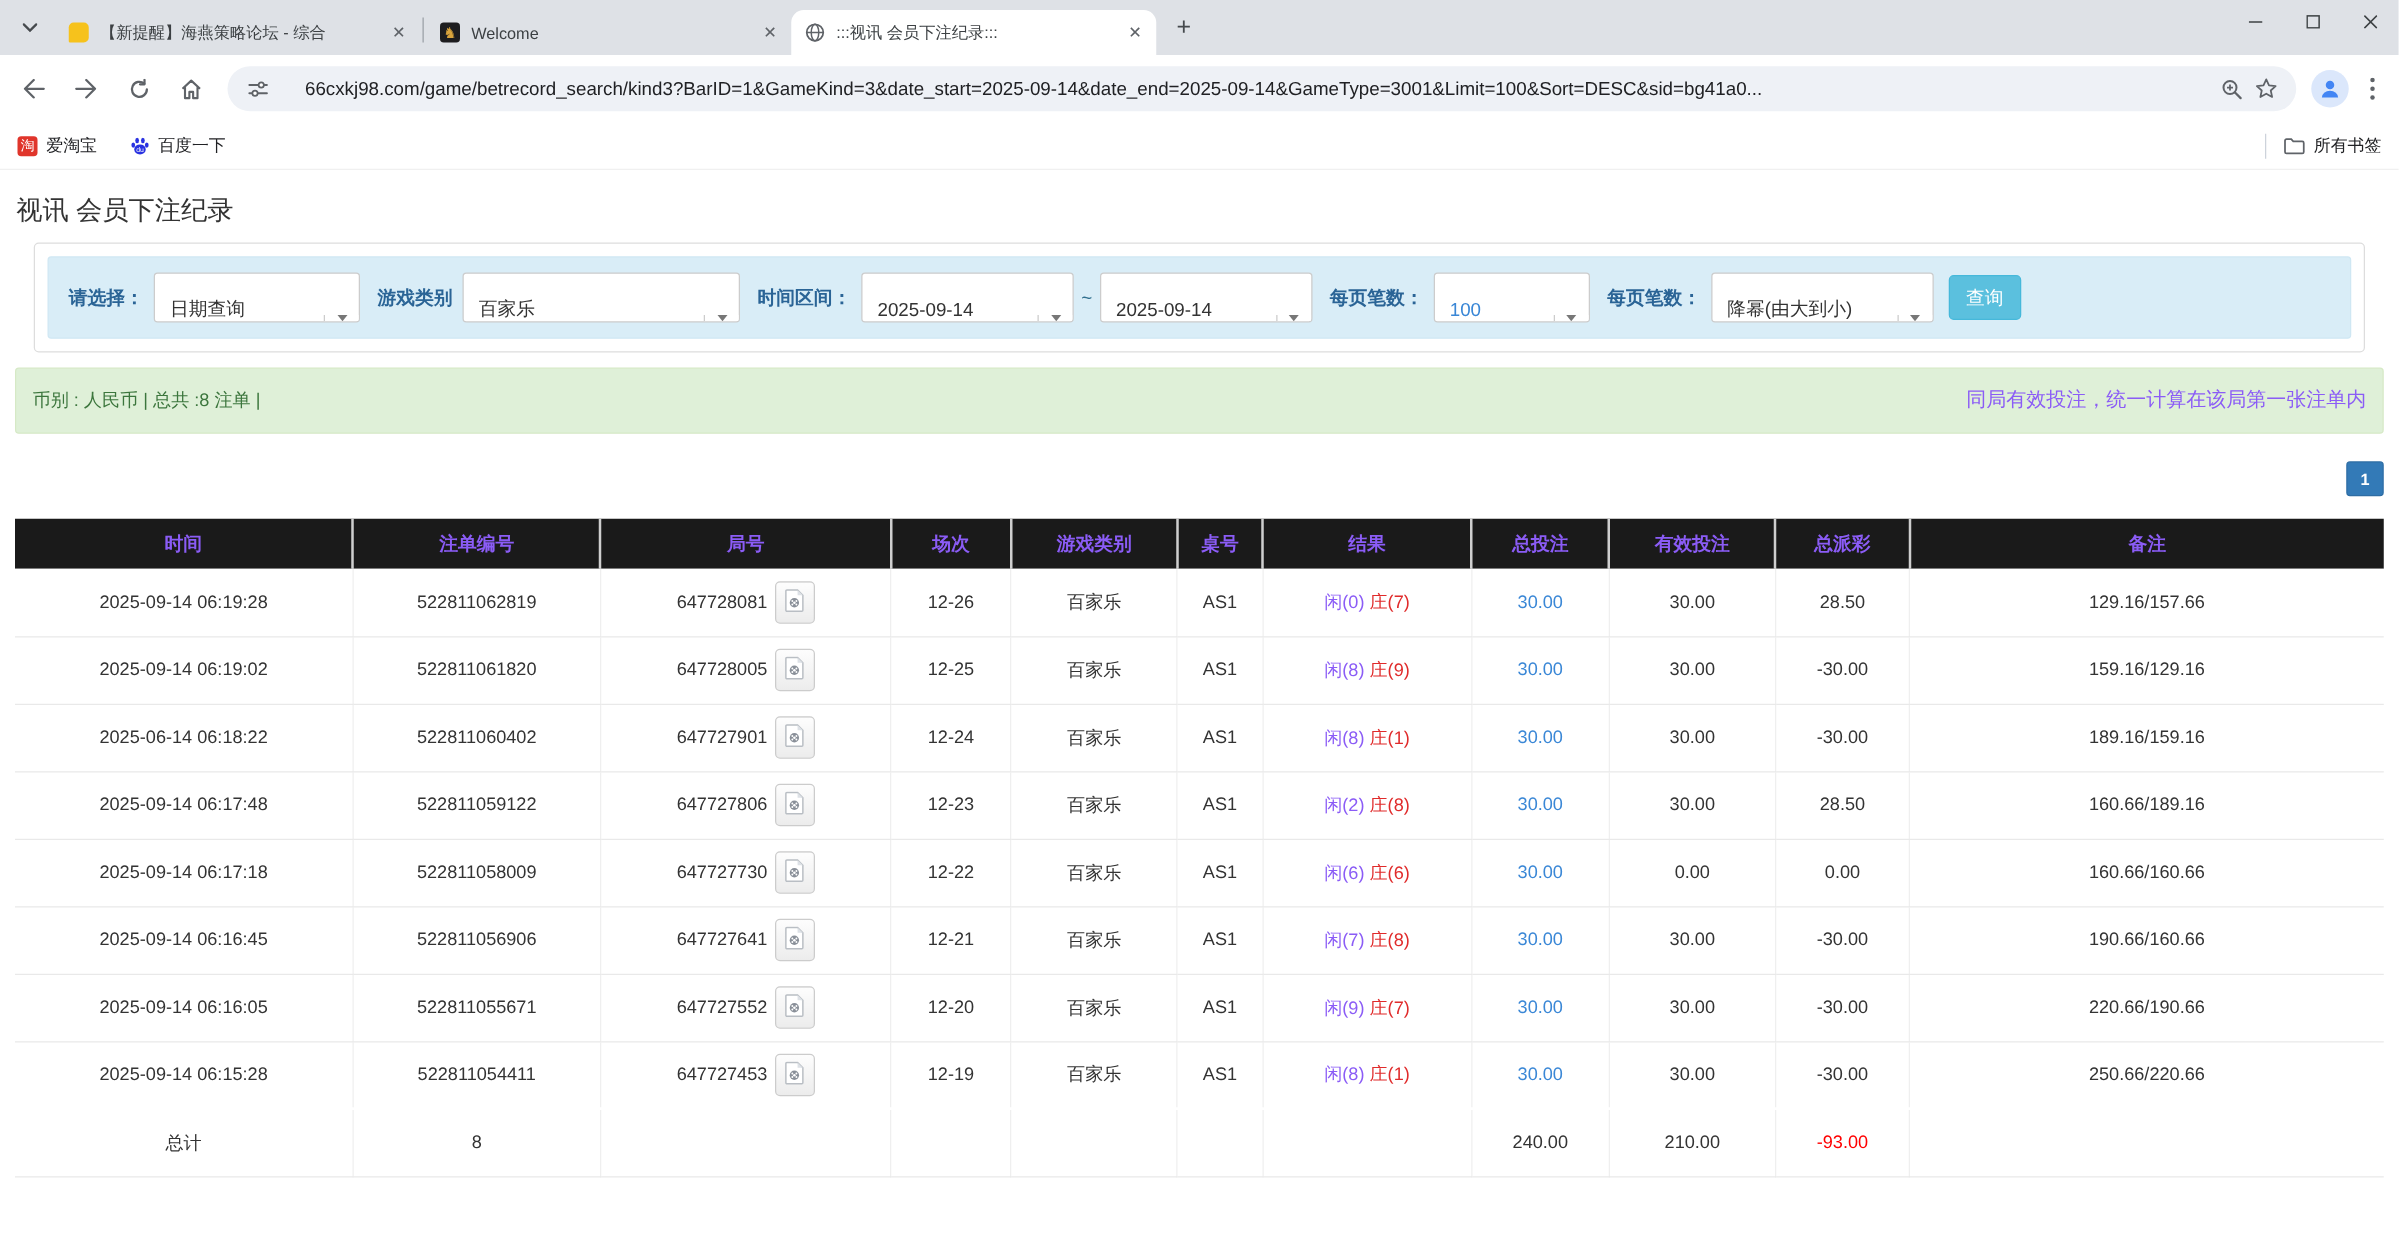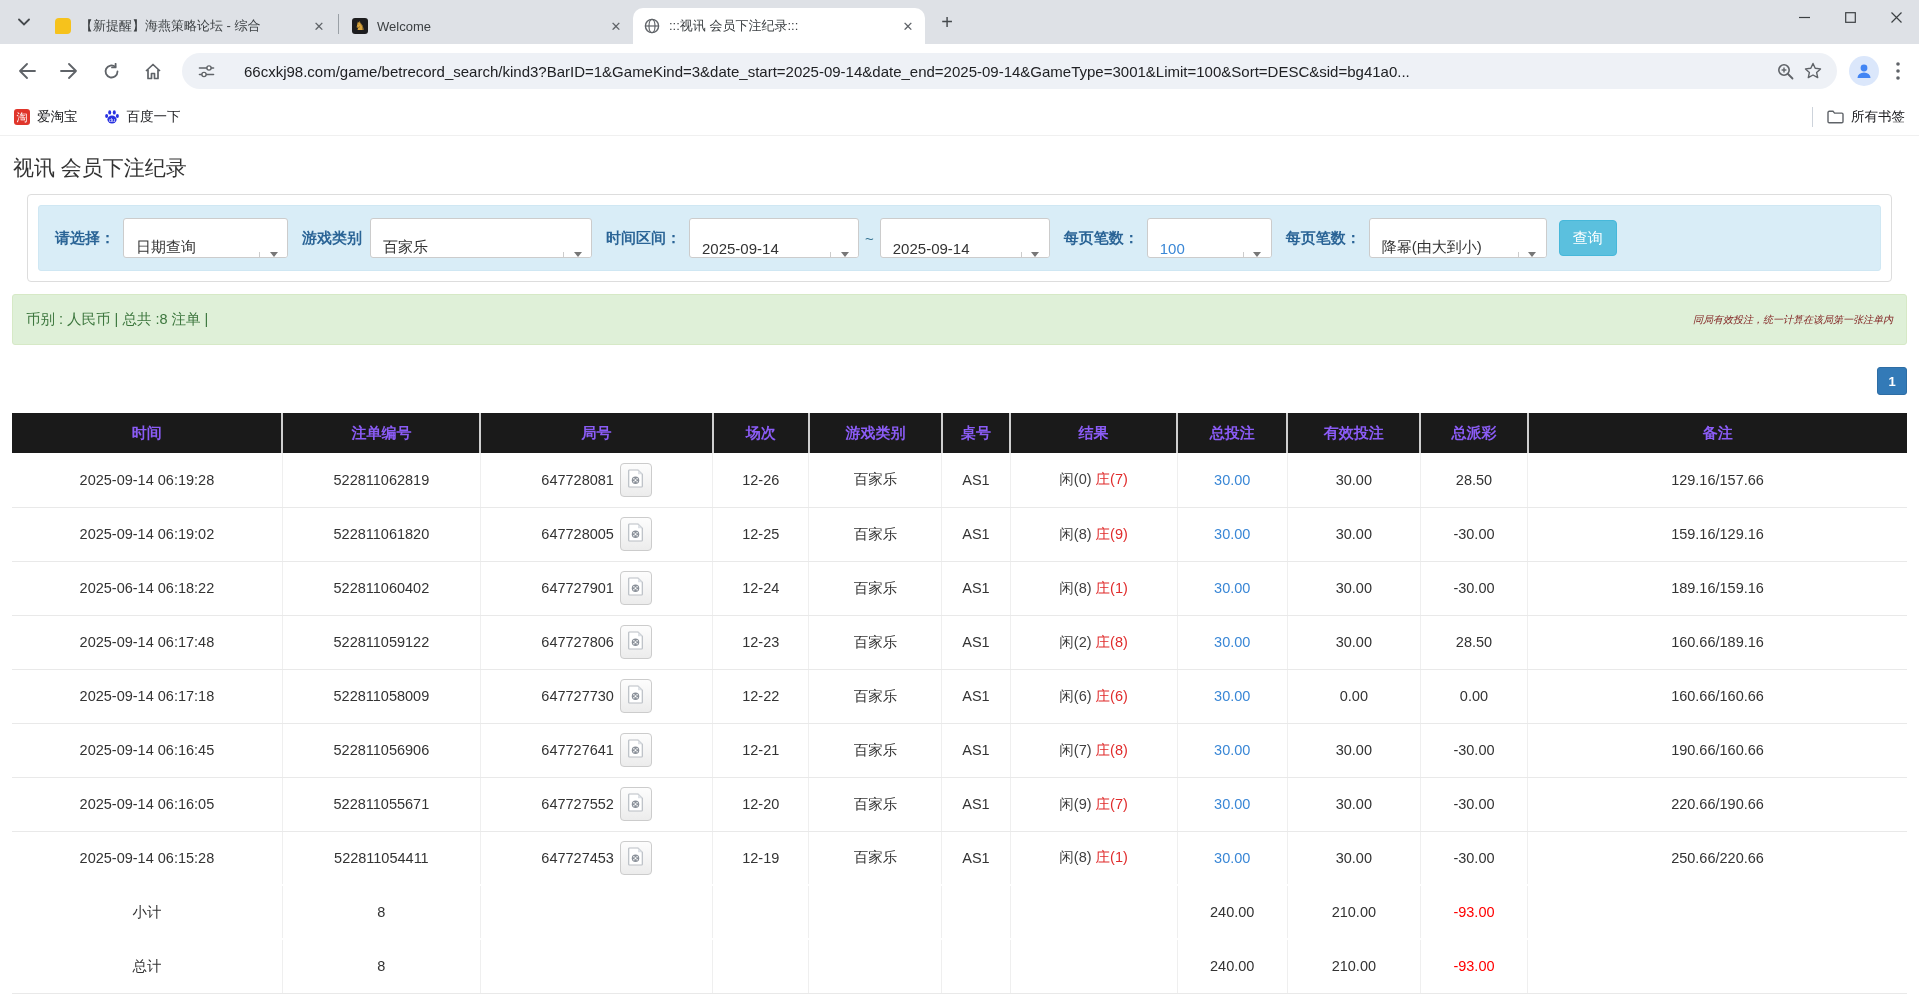--- a/index.html
+++ b/index.html
@@ -49,32 +49,32 @@
   .sel { display:inline-flex; align-items:flex-end; background:#ffffff; border:1px solid #ccc; border-radius:3px; height:40px; overflow:hidden; }
   .sel .txt { padding:0 12px; font-size:15px; color:#333; display:flex; align-items:center; flex:1; white-space:nowrap; }
   .sel .arw { width:28px; border-left:1px solid #ccc; display:flex; align-items:center; justify-content:center; background:#fff; }
   .sel .arw::after { content:""; border-left:4.5px solid transparent; border-right:4.5px solid transparent; border-top:5.5px solid #777; }
   .w165{width:165px} .w222{width:222px} .w170{width:170px} .w125{width:125px} .w178{width:178px}
   .tilde { color:#31708f; font-size:15px; margin:0 6px; }
   .btn-search { background:#5bc0de; color:#fff; border:1px solid #46b8da; border-radius:4px; font-size:15px; padding:0 13px; height:36px; margin-left:12px; cursor:pointer; }
 
   .summary-bar { margin:12px; background:#dff0d8; border:1px solid #d6e9c6; border-radius:3px; padding:15px 13px; display:flex; align-items:center; justify-content:space-between; }
   .summary-left { color:#3c763d; font-size:14.5px; }
-  .summary-right { color:#7f1d1d; font-size:10px;font-style:italic; }
+  .summary-right { color:#8b5cf6; font-size:16px; }
 
   .pager { display:flex; justify-content:flex-end; margin:0 12px; }
   .pager.top { margin-top:22px; }
   .pagebtn { width:30px; height:28px; background:#337ab7; border:1px solid #2e6da4; border-radius:3px; color:#fff; font-size:13px; font-weight:bold; cursor:pointer; }
 
   table.records { border-collapse:collapse; margin:18px 12px 0 12px; width:1895px; table-layout:fixed; }
   table.records thead th { background:#1a1a1a; color:#8b5cf6; font-size:15px; font-weight:bold; height:40px; border-right:2px solid #cfcfcf; text-align:center;margin-left:18px; }
   table.records thead th:last-child { border-right:none; }
   table.records tbody td { height:54px; font-size:14.5px; color:#333; text-align:center; border-bottom:1px solid #e9e9e9; border-right:1px solid #efefef; background:#fff; }
   table.records tbody td:last-child { border-right:none;margin-top:27px; }
-  .rp { color:#404040;margin-top:36px; }
+  .rp { color:#8b5cf6;margin-top:36px; }
   .rb { color:#e02b2b; }
   .betlink { color:#3a87d6; cursor:pointer; }
   td.neg { color:#ff0000; }
   .roundno { vertical-align:middle; }
   .vbtn { width:32px; height:34px; border:1px solid #ccc; border-radius:4px; background:linear-gradient(#fdfdfd,#ececec); margin-left:6px; vertical-align:middle; cursor:pointer; padding:0; }
   tr.foot td { background:#9d9d9d; color:#fff; height:38px; font-size:14.5px; text-align:center; border:2px solid #fff; border-left:none; }
   tr.foot td.neg { color:#ff0000; }
 </style>
 </head>
 <body>
@@ -481,33 +481,20 @@
           <td>12-19</td>
           <td>百家乐</td>
           <td>AS1</td>
           <td><span class="rp">闲(8)</span> <span class="rb">庄(1)</span></td>
           <td><span class="betlink">30.00</span></td>
           <td>30.00</td>
           <td class="neg">-30.00</td>
           <td>250.66/220.66</td>
         </tr>
         <tr class="foot">
-          <td>小计</td>
-          <td>8</td>
-          <td></td>
-          <td></td>
-          <td></td>
-          <td></td>
-          <td></td>
-          <td>240.00</td>
-          <td>210.00</td>
-          <td class="neg">-93.00</td>
-          <td></td>
-        </tr>
-        <tr class="foot">
           <td>总计</td>
           <td>8</td>
           <td></td>
           <td></td>
           <td></td>
           <td></td>
           <td></td>
           <td>240.00</td>
           <td>210.00</td>
           <td class="neg">-93.00</td>

